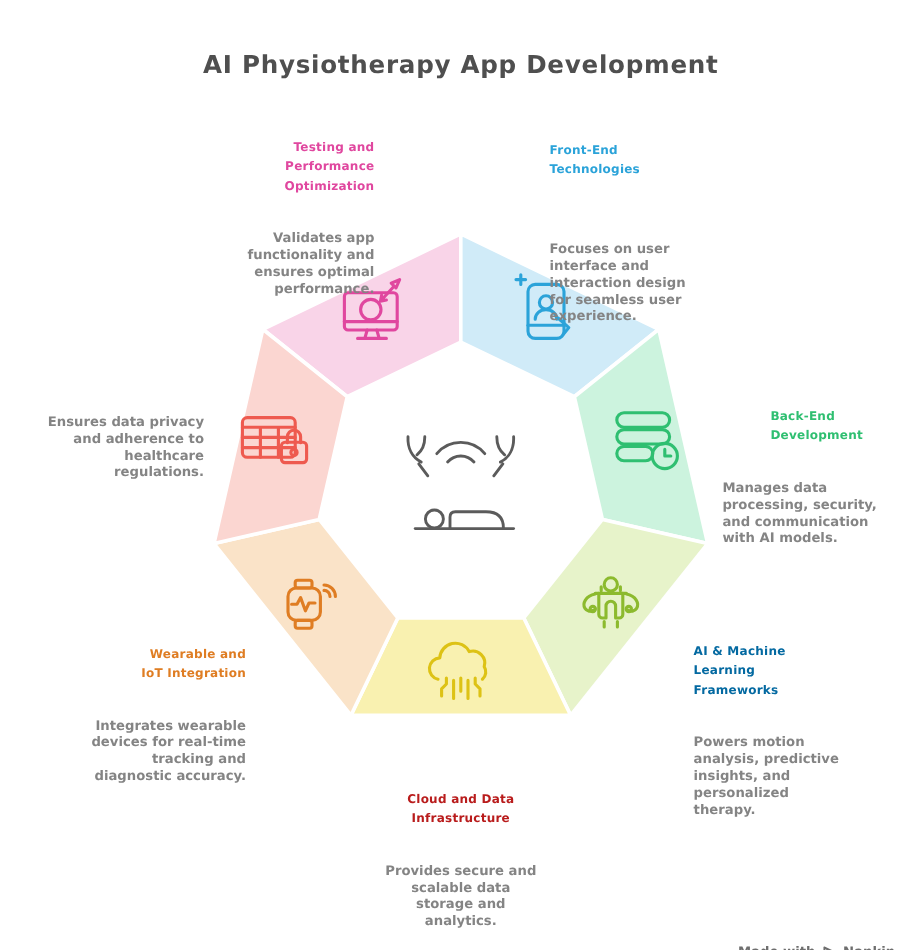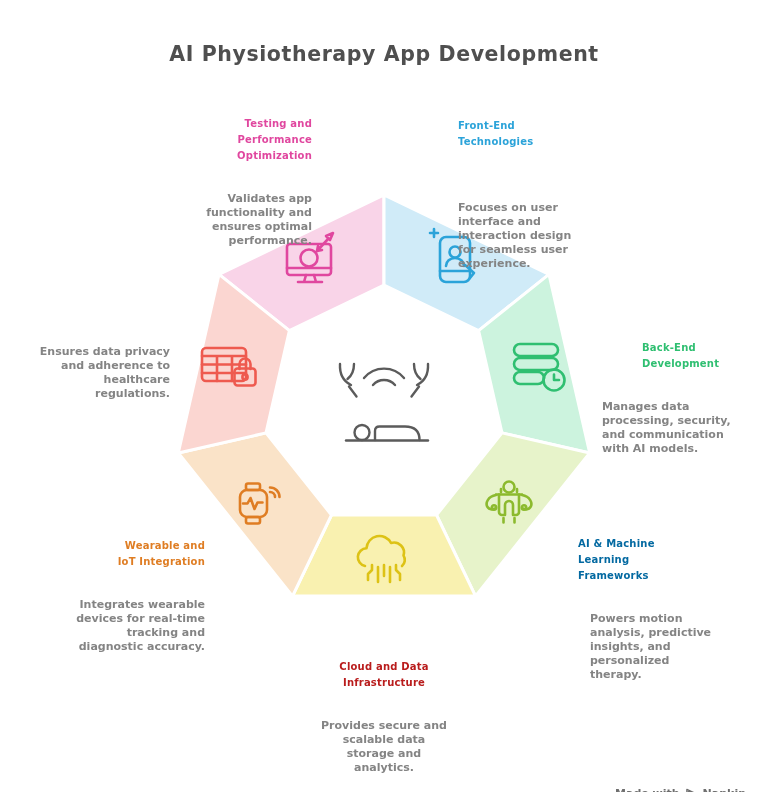--- a/index.html
+++ b/index.html
@@ -180,21 +180,21 @@
     <div class="ds" style="color: rgb(132, 132, 132);">Manages data
 processing, security,
 and communication
 with AI models.</div>
   </div>
 
   <div class="tb tb-aiml">
     <div class="hd" style="color: #0369a1;">AI &amp; Machine
 Learning
 Frameworks</div>
-    <div class="ds" style="color: rgb(132, 132, 132); margin-left: 12px;">Powers motion
+    <div class="ds" style="color: rgb(132, 132, 132);">Powers motion
 analysis, predictive
 insights, and
 personalized
 therapy.</div>
   </div>
 
   <div class="tb tb-cloud tb-center">
     <div class="hd" style="color: #b91c1c;">Cloud and Data
 Infrastructure</div>
     <div class="ds" style="color: rgb(132, 132, 132);">Provides secure and

